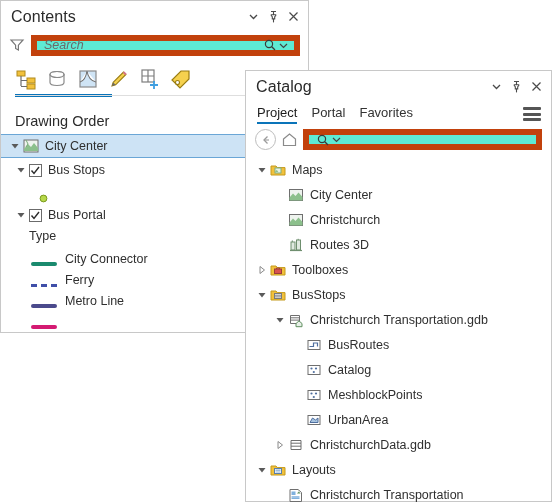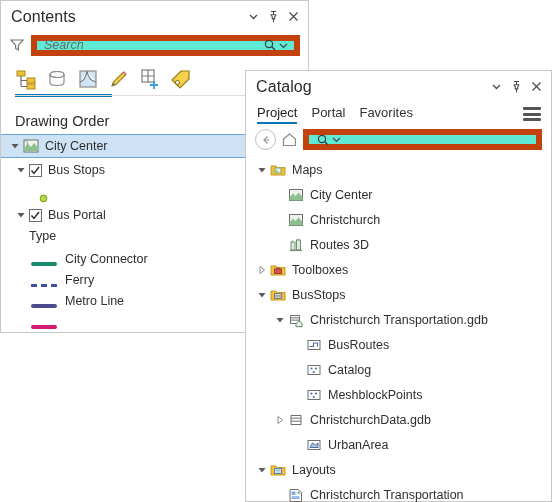--- a/index.html
+++ b/index.html
@@ -437,44 +437,44 @@
         <svg width="16" height="16" viewBox="0 0 16 16">
             <rect x="2" y="3.5" width="12" height="9" fill="#fff" stroke="#6f6f6f"></rect>
             <circle cx="5.5" cy="6.5" r="1.1" fill="#4f6f9f"></circle>
             <circle cx="10" cy="6.5" r="1.1" fill="#4f6f9f"></circle>
             <circle cx="7.8" cy="10" r="1.1" fill="#4f6f9f"></circle>
           </svg>
       </span>
       <span class="lbl">MeshblockPoints</span>
     </div>
 
+    <div class="crow ind2">
+      <span class="arrow spacer"></span>
+      <span class="ico">
+        <svg width="16" height="16" viewBox="0 0 16 16">
+            <rect x="2" y="3.5" width="12" height="9" fill="#fff" stroke="#6f6f6f"></rect>
+            <path d="M4 10.5l2.5-4.5 3 2 2.5-2v4.5z" fill="#a8c4e0" stroke="#4f6f9f"></path>
+          </svg>
+      </span>
+      <span class="lbl">UrbanArea</span>
+    </div>
+
     <div class="crow ind1">
       <span class="arrow"><svg width="12" height="12" viewBox="0 0 12 12">
             <path d="M4 2.5v7L8.5 6z" fill="none" stroke="#8a8a8a" stroke-width="1"></path>
           </svg></span>
       <span class="ico">
         <svg width="16" height="16" viewBox="0 0 16 16">
             <path d="M3 3.5h10v9H3z" fill="#fff" stroke="#6f6f6f"></path>
             <path d="M3 6.2h10M3 9.2h10" stroke="#6f6f6f"></path>
           </svg>
       </span>
       <span class="lbl">ChristchurchData.gdb</span>
     </div>
 
-    <div class="crow ind2">
-      <span class="arrow spacer"></span>
-      <span class="ico">
-        <svg width="16" height="16" viewBox="0 0 16 16">
-            <rect x="2" y="3.5" width="12" height="9" fill="#fff" stroke="#6f6f6f"></rect>
-            <path d="M4 10.5l2.5-4.5 3 2 2.5-2v4.5z" fill="#a8c4e0" stroke="#4f6f9f"></path>
-          </svg>
-      </span>
-      <span class="lbl">UrbanArea</span>
-    </div>
-
     <div class="crow ind0">
       <span class="arrow"><svg width="12" height="12" viewBox="0 0 12 12">
             <path d="M2.5 4h7L6 8.5z" fill="#5a5a5a"></path>
           </svg></span>
       <span class="ico">
         <svg width="16" height="16" viewBox="0 0 16 16">
             <path d="M1 4h5l1.3 1.6H15V13H1z" fill="#f2c13c" stroke="#c49a1d"></path>
             <rect x="4.5" y="6.5" width="7" height="5" fill="#fff" stroke="#5a7fa8"></rect>
             <rect x="5.5" y="7.5" width="5" height="1.4" fill="#8fb4da"></rect>
             <path d="M5.5 10h5" stroke="#8fb4da"></path>

